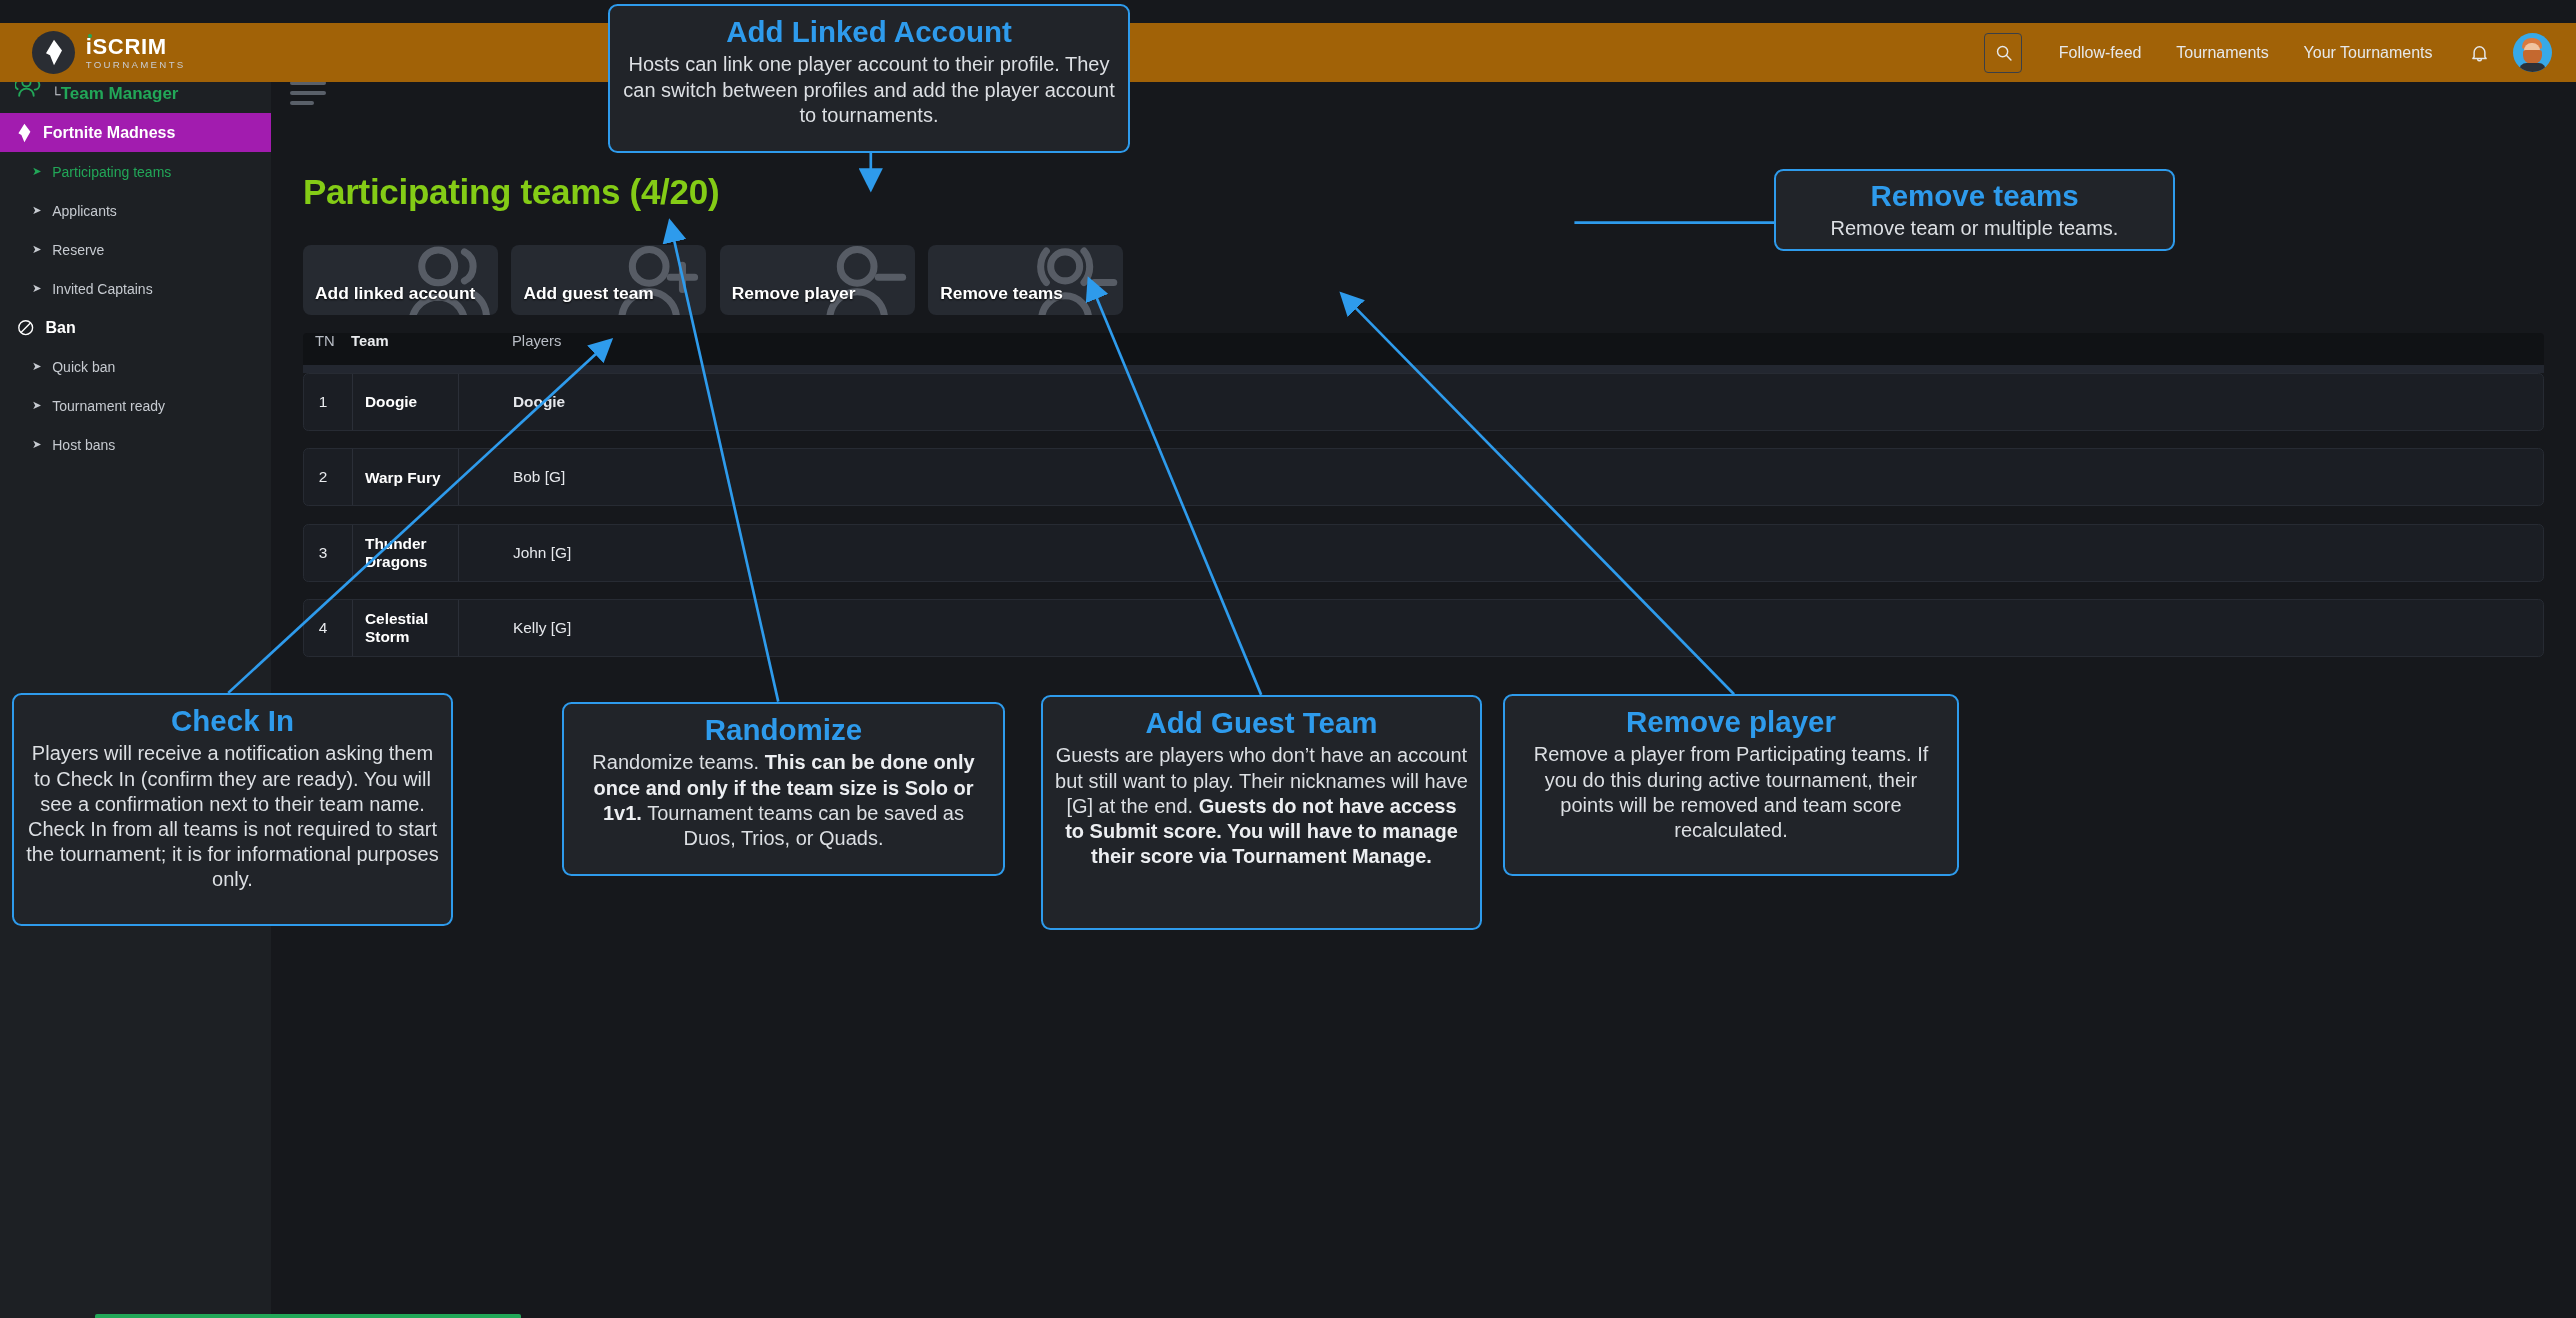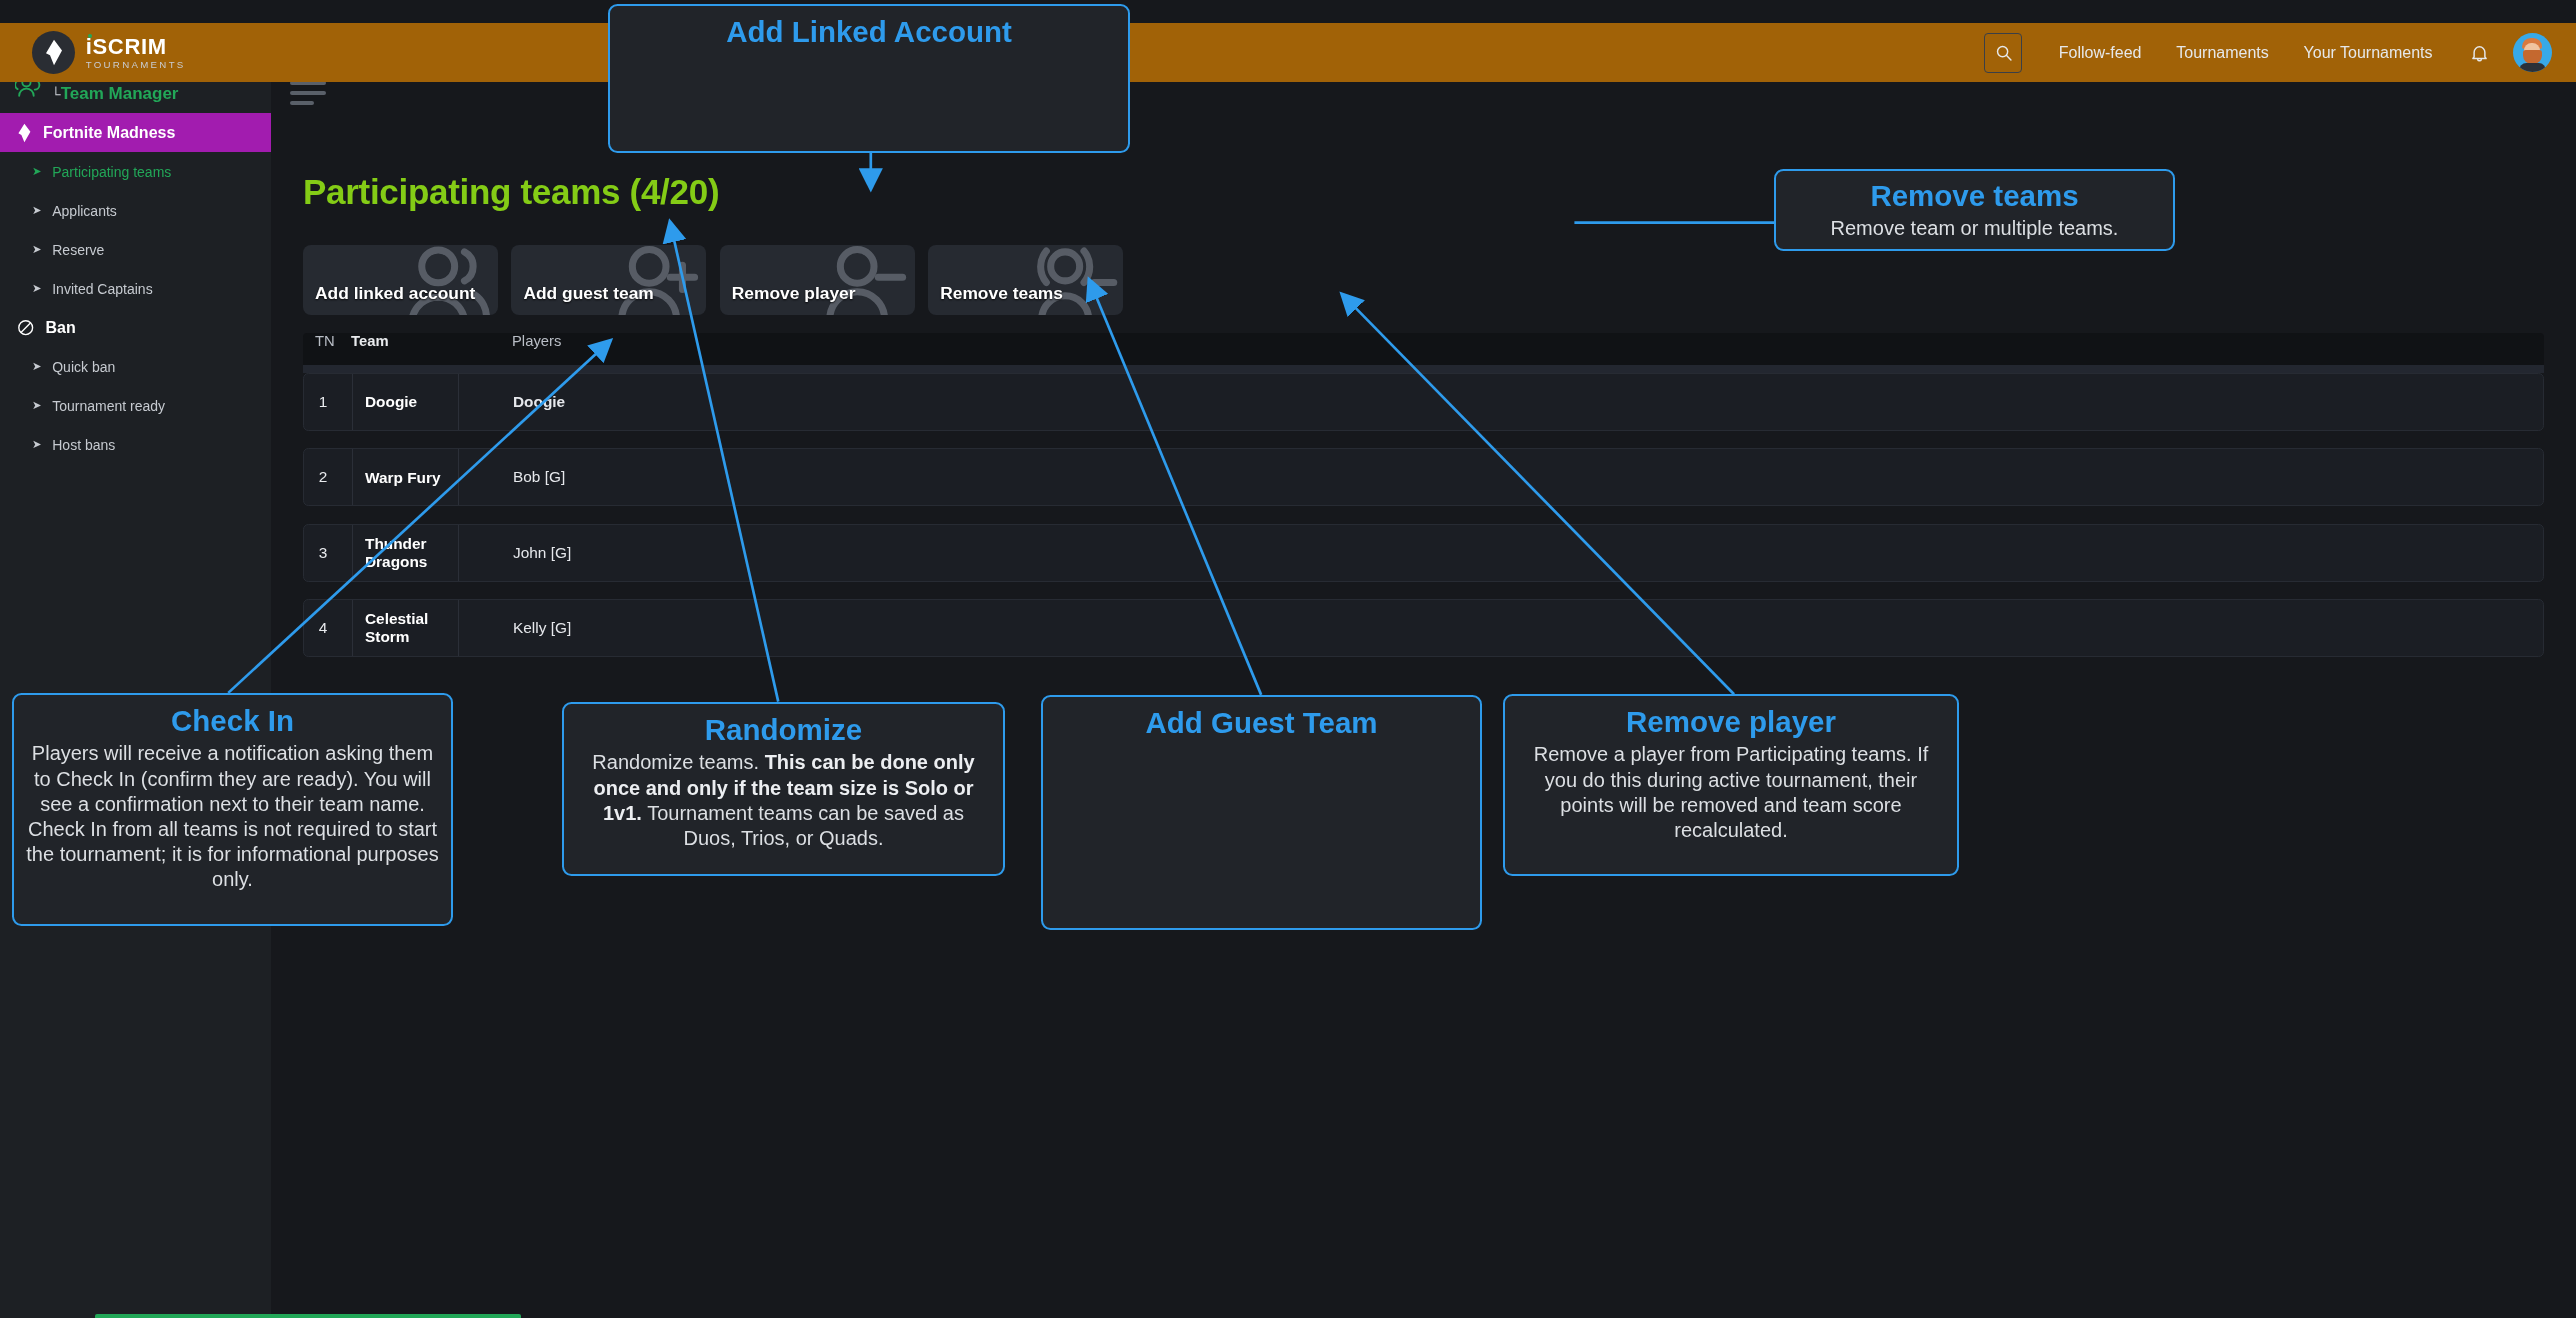--- a/index.html
+++ b/index.html
@@ -369,39 +369,41 @@
     </g>
     <defs>
       <marker id="ar" markerWidth="9" markerHeight="9" refX="6" refY="4.5" orient="auto">
         <path d="M0 0 L9 4.5 L0 9 z" fill="#2e9bec"></path>
       </marker>
     </defs>
   </svg>
 
   <div class="callout" style="left:608px; top:4px; width:522px; height:149px;">
     <div class="c-title">Add Linked Account</div>
+    <div class="c-body">Hosts can link one player account to their profile. They can switch between profiles and add the player account to tournaments.</div>
   </div>
 
   <div class="callout" style="left:1774px; top:169px; width:401px; height:82px; display:flex; flex-direction:column; justify-content:center;">
     <div class="c-title">Remove teams</div>
     <div class="c-body">Remove team or multiple teams.</div>
   </div>
 
   <div class="callout" style="left:12px; top:693px; width:441px; height:233px;">
     <div class="c-title">Check In</div>
     <div class="c-body">Players will receive a notification asking them to Check In (confirm they are ready). You will see a confirmation next to their team name. Check In from all teams is not required to start the tournament; it is for informational purposes only.</div>
   </div>
 
   <div class="callout" style="left:562px; top:702px; width:443px; height:174px;">
     <div class="c-title">Randomize</div>
     <div class="c-body"><span>Randomize teams. </span><b>This can be done only once and only if the team size is Solo or 1v1.</b><span> Tournament teams can be saved as Duos, Trios, or Quads.</span></div>
   </div>
 
   <div class="callout" style="left:1041px; top:695px; width:441px; height:235px;">
     <div class="c-title">Add Guest Team</div>
+    <div class="c-body"><span>Guests are players who don’t have an account but still want to play. Their nicknames will have [G] at the end. </span><b>Guests do not have access to Submit score. You will have to manage their score via Tournament Manage.</b></div>
   </div>
 
   <div class="callout" style="left:1503px; top:694px; width:456px; height:182px;">
     <div class="c-title">Remove player</div>
     <div class="c-body">Remove a player from Participating teams. If you do this during active tournament, their points will be removed and team score recalculated.</div>
   </div>
 
 </div>
 
 

